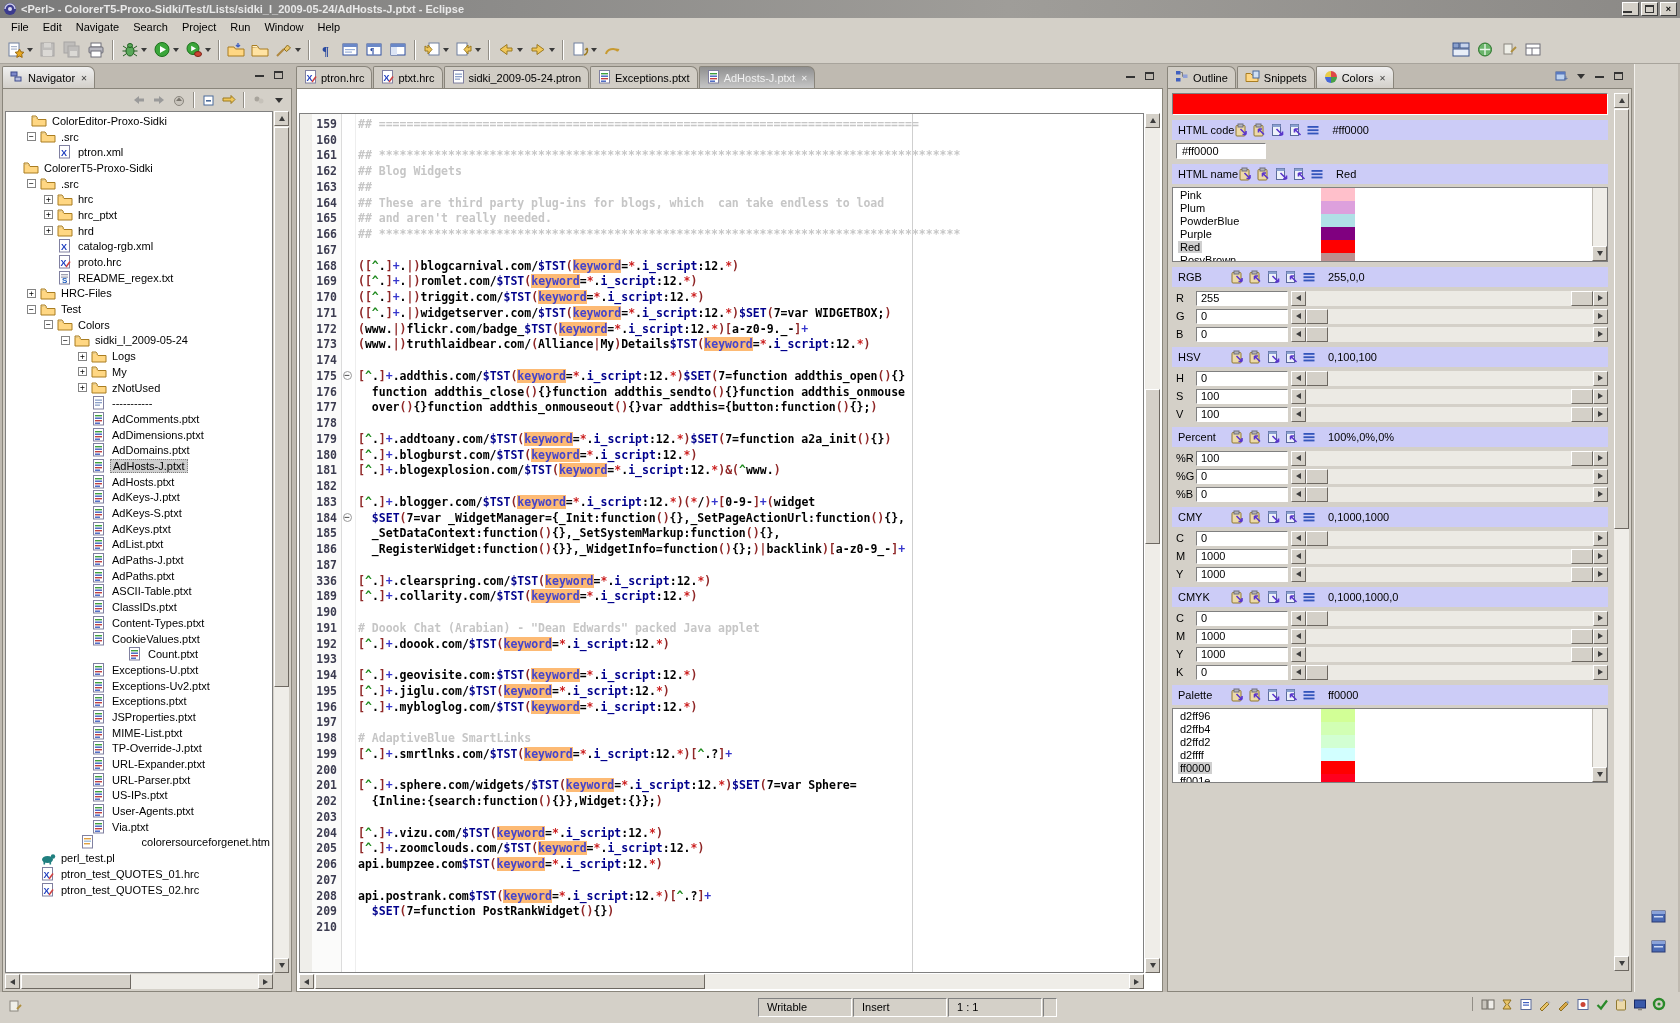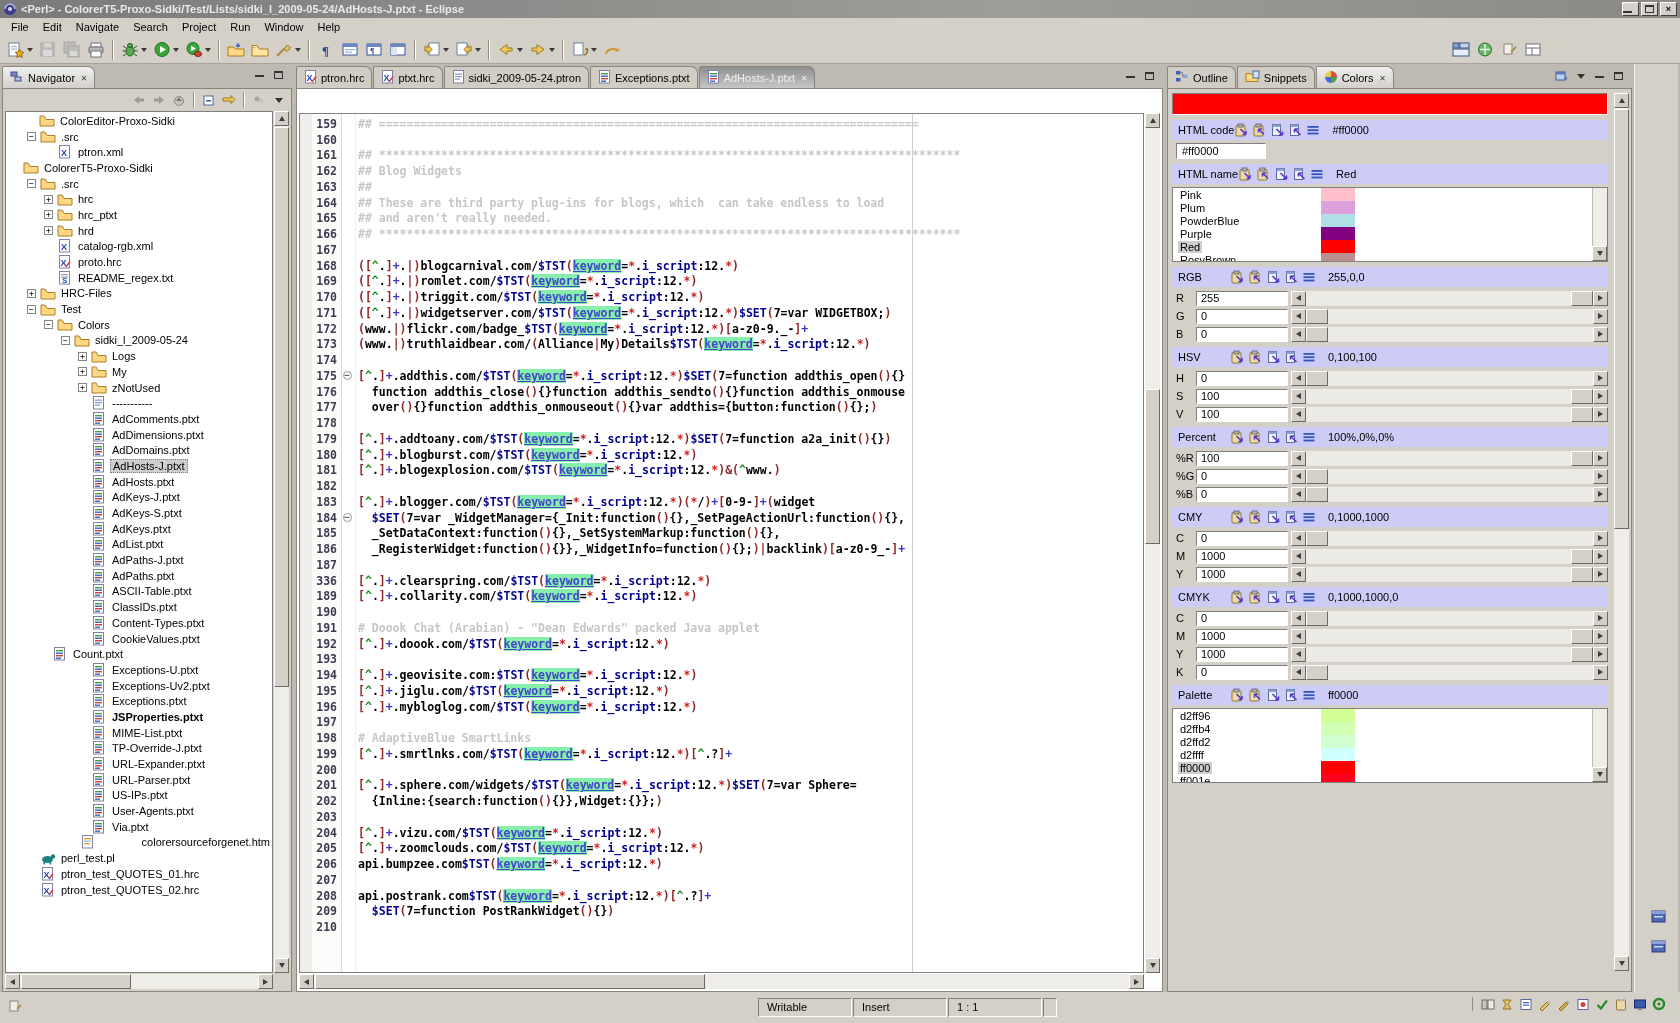--- a/index.html
+++ b/index.html
@@ -66,21 +66,21 @@
   .g1 { position:absolute; left:0; top:0; bottom:0; width:12px; background:#efeeea; }
   .g2 { position:absolute; left:12px; top:0; bottom:0; width:30px; background:#fbfbfa; border-right:1px solid #dcdcdc; }
   .g3 { position:absolute; left:43px; top:0; bottom:0; width:13px; background:#ffffff; border-right:1px solid #eeeeee; }
   .pmline { position:absolute; left:612px; top:0; bottom:0; width:1px; background:#cfcfcf; }
   #ed-lines { position:absolute; left:0; top:2px; right:0; font-family:"DejaVu Sans Mono",monospace; font-size:11.5px; font-weight:bold; }
   .eline { height:15.75px; display:flex; align-items:center; }
   .lnum { width:40px; flex:none; text-align:right; padding-right:3px; color:#3c3c50; }
   .lfold { width:14px; flex:none; display:flex; align-items:center; justify-content:center; }
   .foldm { width:9px; height:9px; border:1px solid #9a9a9a; border-radius:50%; background:#fff; color:#555; font-size:9px; line-height:7px; text-align:center; }
   .lcode { padding-left:4px; white-space:pre; }
-  .tkc { color:#c6c6c6; } .tkd { color:#00008c; } .tkw { color:#4444cc; background:#86efac;text-decoration:underline; }
+  .tkc { color:#c6c6c6; } .tkd { color:#00008c; } .tkw { color:#4444cc; background:#fdba74; }
   .tkr { color:#cc1f1f; } .tkg { color:#1f8a1f; } .tkp { color:#8f2626; } .tkb { color:#3535cc; }
 
   
   #colorsview { left:1167px; width:465px; }
   #cv-body { position:absolute; left:0; top:24px; right:0; bottom:0; background:#d4d0c8; border:1px solid #89857b; }
   #cv-content { position:absolute; left:4px; top:4px; width:436px; }
   .cv-banner { height:22px; border:1px solid; border-color:#808080 #fff #fff #808080; margin-bottom:4px; }
   .csec-h { height:20px; background:#ccccf7; display:flex; align-items:center; margin:5px 0 3px 0; }
   .csec-h .hlab { min-width:58px; padding-left:6px; }
   .hicons { display:flex; align-items:center; gap:3px; margin-right:12px; }
@@ -373,21 +373,21 @@
             <svg width="12" height="10">
               <circle cx="4" cy="4" r="2.5" fill="#a8a49c"></circle>
               <circle cx="8" cy="6" r="2.5" fill="#c6c2ba"></circle>
             </svg>
           </div>
         <div class="ntbtn">
             <div class="glyph-chev"></div>
           </div>
       </div>
       <div id="nav-tree">
-          <div class="trow" style="padding-left: 20px;">
+          <div class="trow" style="padding-left: 12px;">
             <span style="width: 12px; flex: 0 0 auto;"></span>
             <span class="tico">
               <svg width="16" height="13" viewBox="0 0 16 13">
                 <path d="M1 3.5 H5.5 L7 5.5 H15 V12 H1 Z" fill="#ffd783" stroke="#a97d21"></path>
                 <path d="M1 3.5 V2 h4 l1.5 2" fill="#ffe9b3" stroke="#a97d21"></path>
               </svg>
             </span>
             <span class="tlabel">ColorEditor-Proxo-Sidki</span>
           </div>
           <div class="trow" style="padding-left: 21px;">
@@ -763,21 +763,21 @@
               <svg width="13" height="14" viewBox="0 0 13 14">
                 <rect x="1.5" y="0.5" width="10" height="12.5" fill="#ffffff" stroke="#8080a0"></rect>
                 <rect x="3" y="3" width="7" height="1.4" fill="#3da03d"></rect>
                 <rect x="3" y="5.5" width="7" height="1.4" fill="#4060c0"></rect>
                 <rect x="3" y="8" width="7" height="1.4" fill="#c04040"></rect>
                 <rect x="3" y="10.5" width="5" height="1.4" fill="#4060c0"></rect>
               </svg>
             </span>
             <span class="tlabel">CookieValues.ptxt</span>
           </div>
-          <div class="trow" style="padding-left: 33px;">
+          <div class="trow" style="padding-left: 108px;">
             <span style="width: 12px; flex: 0 0 auto;"></span>
             <span class="tico">
               <svg width="13" height="14" viewBox="0 0 13 14">
                 <rect x="1.5" y="0.5" width="10" height="12.5" fill="#ffffff" stroke="#8080a0"></rect>
                 <rect x="3" y="3" width="7" height="1.4" fill="#3da03d"></rect>
                 <rect x="3" y="5.5" width="7" height="1.4" fill="#4060c0"></rect>
                 <rect x="3" y="8" width="7" height="1.4" fill="#c04040"></rect>
                 <rect x="3" y="10.5" width="5" height="1.4" fill="#4060c0"></rect>
               </svg>
             </span>
@@ -815,21 +815,21 @@
               <svg width="13" height="14" viewBox="0 0 13 14">
                 <rect x="1.5" y="0.5" width="10" height="12.5" fill="#ffffff" stroke="#8080a0"></rect>
                 <rect x="3" y="3" width="7" height="1.4" fill="#3da03d"></rect>
                 <rect x="3" y="5.5" width="7" height="1.4" fill="#4060c0"></rect>
                 <rect x="3" y="8" width="7" height="1.4" fill="#c04040"></rect>
                 <rect x="3" y="10.5" width="5" height="1.4" fill="#4060c0"></rect>
               </svg>
             </span>
             <span class="tlabel">Exceptions.ptxt</span>
           </div>
-          <div class="trow" style="padding-left: 72px; font-weight: bold;">
+          <div class="trow" style="padding-left: 72px;">
             <span style="width: 12px; flex: 0 0 auto;"></span>
             <span class="tico">
               <svg width="13" height="14" viewBox="0 0 13 14">
                 <rect x="1.5" y="0.5" width="10" height="12.5" fill="#ffffff" stroke="#8080a0"></rect>
                 <rect x="3" y="3" width="7" height="1.4" fill="#3da03d"></rect>
                 <rect x="3" y="5.5" width="7" height="1.4" fill="#4060c0"></rect>
                 <rect x="3" y="8" width="7" height="1.4" fill="#c04040"></rect>
                 <rect x="3" y="10.5" width="5" height="1.4" fill="#4060c0"></rect>
               </svg>
             </span>

